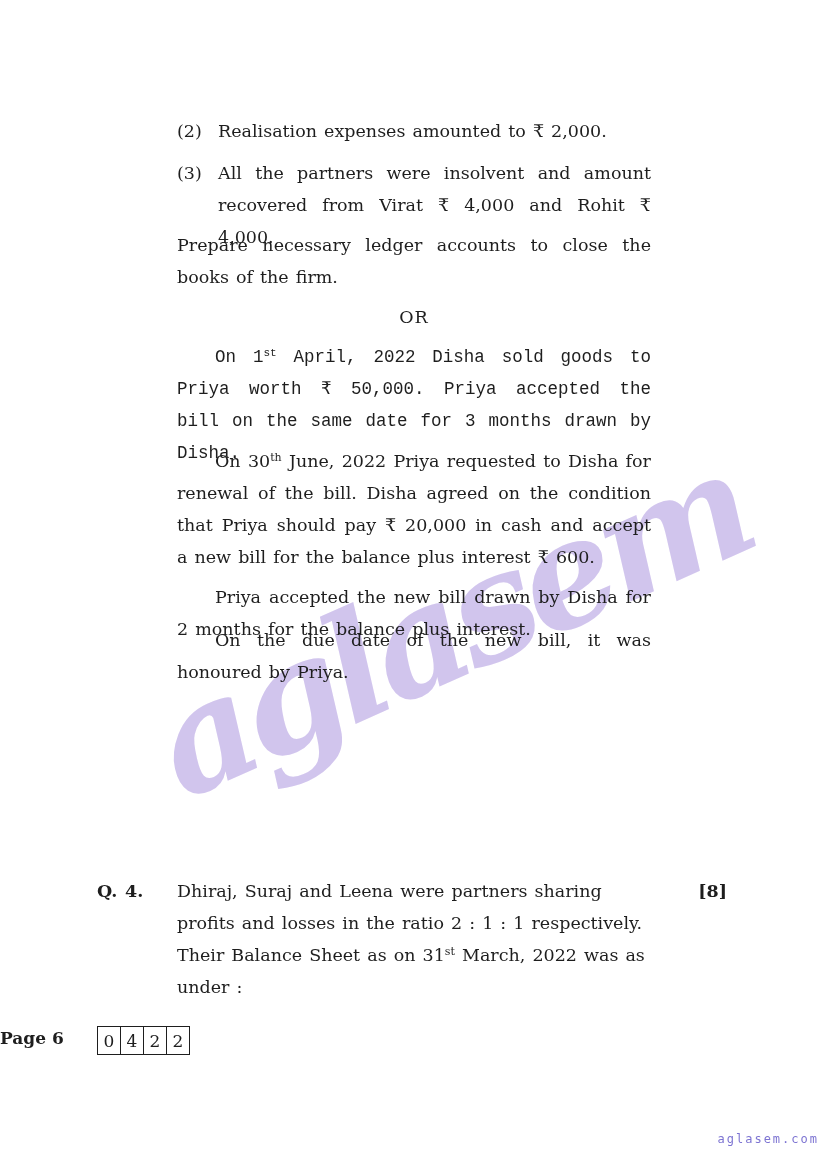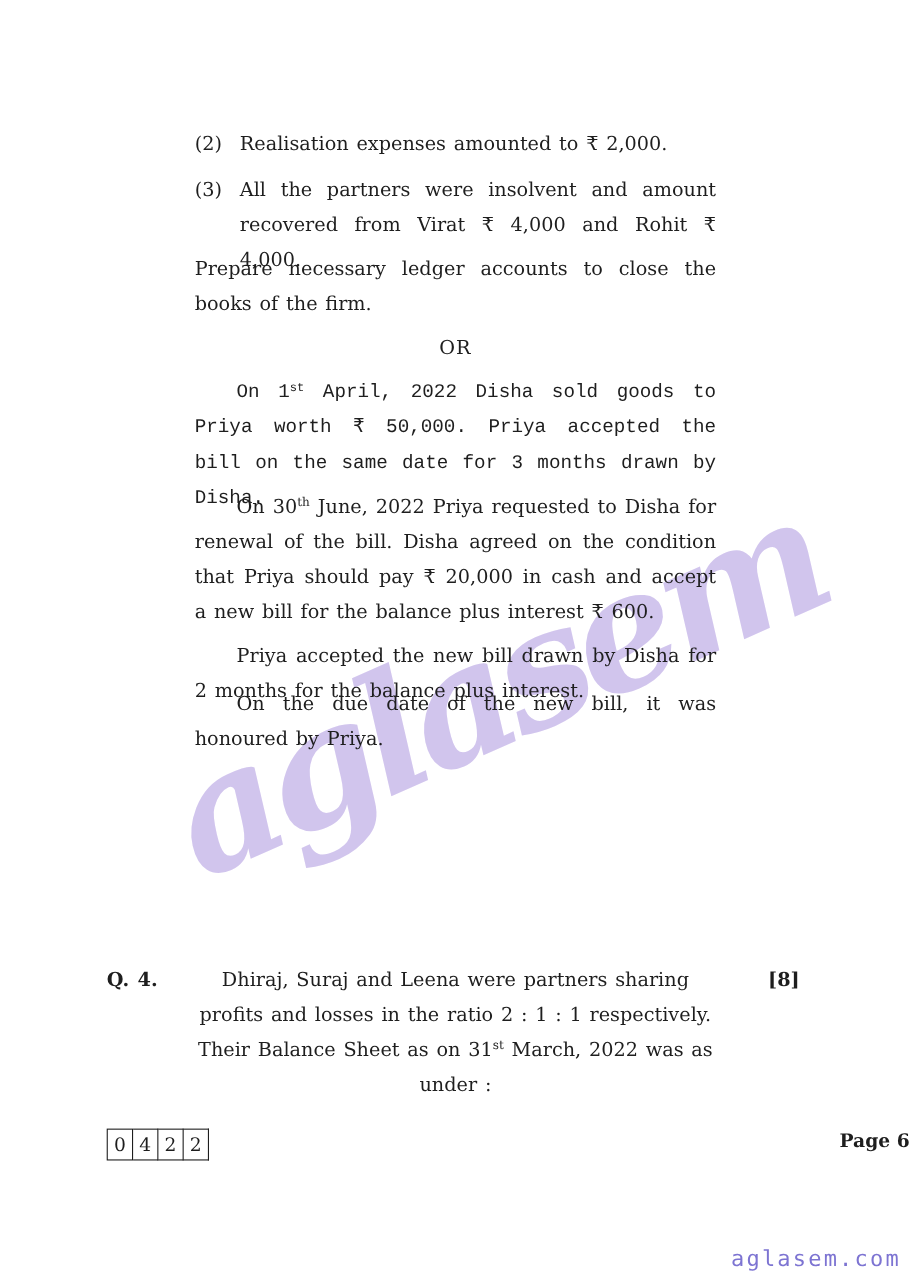--- a/index.html
+++ b/index.html
@@ -29,21 +29,21 @@
   
   .or-divider {
     left: 177px; width: 474px;
     text-align: center;
     letter-spacing: 1px;
   }
 
   
   .q-row { left: 97px; width: 630px; display: flex; align-items: flex-start; margin-top: 47px; }
   .q-label { flex: 0 0 80px; font-weight: bold; }
-  .q-body { flex: 0 0 474px; text-align: center; }
+  .q-body { flex: 0 0 474px; text-align: left; }
   .q-marks { margin-left: auto; font-weight: bold; }
 
   sup.ord {
     font-size: 11px;
     line-height: 0;
     vertical-align: 6px;
     letter-spacing: 0;
   }
 
   
@@ -71,29 +71,29 @@
     width: 22px; height: 27px;
     border: 1.6px solid #1e1e1e;
     border-left: none;
     display: flex; align-items: center; justify-content: center;
     font-size: 17px;
   }
   .code-cell:first-child { border-left: 1.6px solid #1e1e1e; }
 
   .page-label {
     left: 0; top: 1028px; width: 827px;
-    text-align: right;
+    text-align: left;
     font-weight: bold;
     font-size: 17px;
   }
 
   .site-link {
     right: 8px; top: 1132px;
     font-family: "DejaVu Sans Mono", monospace;
-    font-size: 20px;
+    font-size: 12px;
     letter-spacing: 2px;
     color: #7d74d2;
     text-decoration: none;
     cursor: pointer;
   }
 </style>
 </head>
 <body>
 
 <div class="page">

